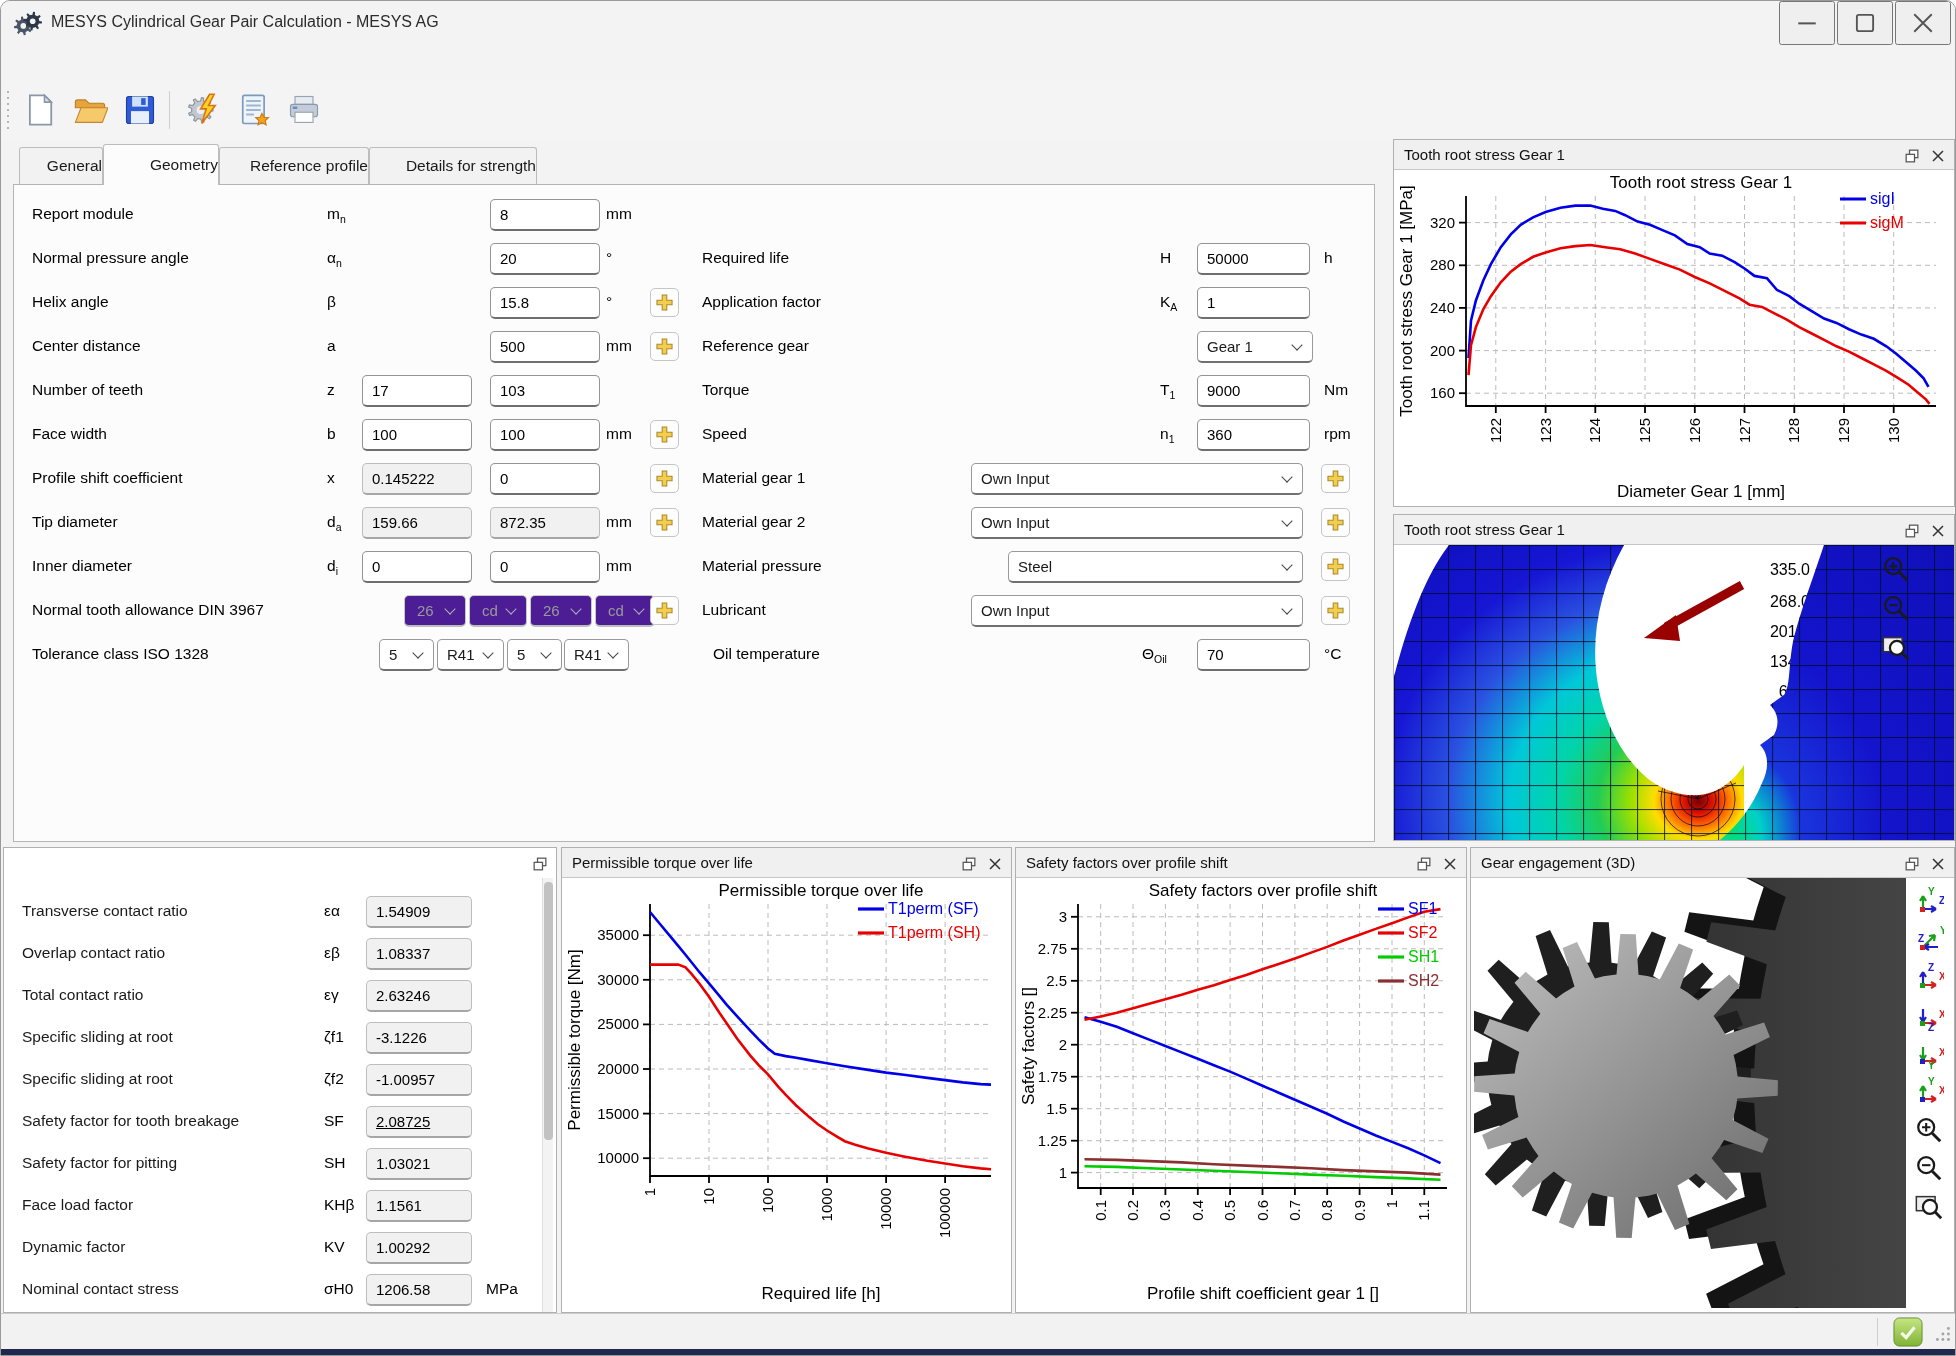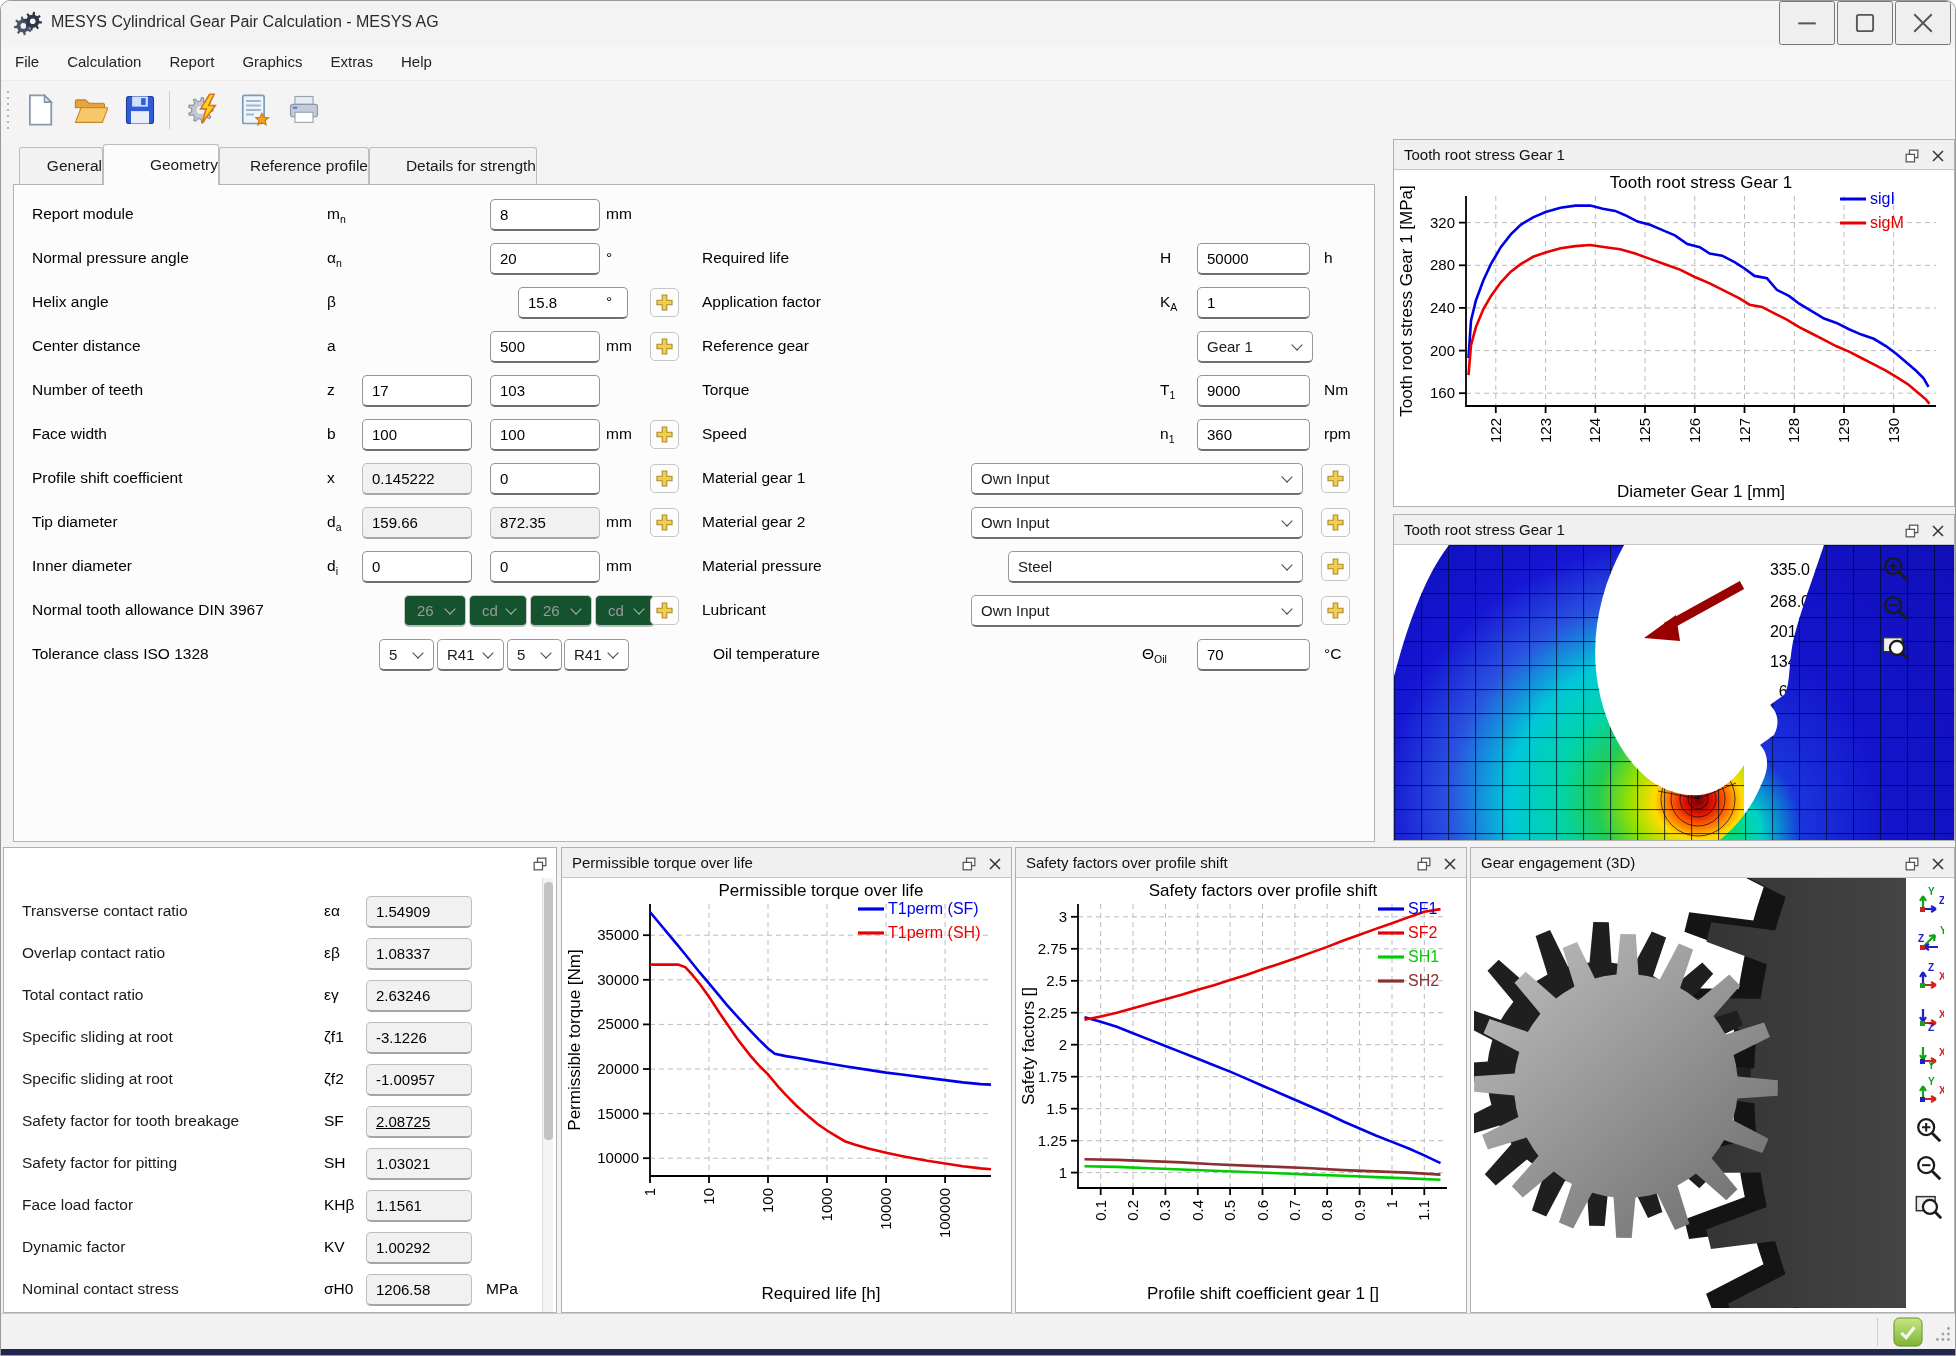--- a/index.html
+++ b/index.html
@@ -32,21 +32,21 @@
   .sym sub{font-size:10.5px;}
   .unit{position:absolute;font-size:15.5px;color:#000;}
   .field{position:absolute;height:32px;border:1px solid #949494;border-bottom:2px solid #6f6f6f;border-radius:5px;
     background:#fff;padding:0 9px;font-family:"Liberation Sans",sans-serif;font-size:15px;color:#000;outline:none;}
   .field.ro{background:#f1f1f1;border-color:#bdbdbd;border-bottom-color:#a6a6a6;}
   .sel{position:absolute;height:32px;border:1px solid #999;border-bottom:2px solid #707070;border-radius:5px;background:#fff;
     display:flex;align-items:center;padding:0 9px;font-size:15px;}
   .sel .txt{flex:1;overflow:hidden;white-space:nowrap;}
   .chev{width:8px;height:8px;border-right:1.7px solid #444;border-bottom:1.7px solid #444;
     transform:rotate(45deg);margin:-4px 2px 0 6px;flex:none;}
-  .sel.dis{color:#9a9a9a;border-color:#c9c9c9;border-bottom-color:#bdbdbd;background:#14532d;padding-left:12px;}
+  .sel.dis{color:#9a9a9a;border-color:#c9c9c9;border-bottom-color:#bdbdbd;background:#4c1d95;padding-left:12px;}
   .sel.dis .chev{border-color:#b0b0b0;}
   .plus-btn{position:absolute;width:29px;height:29px;border:1px solid #c6c6c6;border-radius:5px;background:#fdfdfd;padding:3px;}
   
   .panel{position:absolute;background:#ffffff;border:1px solid #b0b0b0;}
   .ptitle{position:absolute;left:0;top:0;right:0;height:30px;background:#f0f0f0;border-bottom:1px solid #c6c6c6;
     font-size:15px;color:#111;line-height:29px;padding-left:10px;}
   .pbtn{position:absolute;top:4px;width:24px;height:22px;border:0;background:transparent;padding:2px;}
   .pbody{position:absolute;left:0;top:30px;right:0;bottom:0;background:#fff;overflow:hidden;}
   svg{font-family:"Liberation Sans",sans-serif;}
   .grid{stroke:#bbbbbb;stroke-dasharray:5 4;stroke-width:1;}
@@ -85,21 +85,20 @@
         <svg viewBox="0 0 32 32">
           <rect x="9.5" y="9.5" width="13" height="13" rx="1.5" fill="none" stroke="#555" stroke-width="1.5"></rect>
         </svg>
       </button>
       <button class="wctrl" style="right:4px">
         <svg viewBox="0 0 32 32">
           <path d="M9 9l14 14M23 9L9 23" stroke="#555" stroke-width="1.5"></path>
         </svg>
       </button>
     </div>
-    <div class="menubar"><span class="menu-item">File</span><span class="menu-item">Calculation</span><span class="menu-item">Report</span><span class="menu-item">Graphics</span><span class="menu-item">Extras</span><span class="menu-item">Help</span></div>
     <div class="toolbar">
       <span class="tool-handle"></span>
       <button class="tool-btn" style="left:16px"><svg viewBox="0 0 32 32">
           <path d="M7 3h13l6 6v20H7z" fill="#fff" stroke="#8a97a8" stroke-width="1.6"></path>
           <path d="M20 3v6h6z" fill="#dce6f2" stroke="#8a97a8" stroke-width="1.4"></path>
         </svg></button>
       <button class="tool-btn" style="left:66px"><svg viewBox="0 0 32 32">
           <path d="M3 9c0-1.2.8-2 2-2h7l3 3h12c1.2 0 2 .8 2 2v2H3z" fill="#e8a33d" stroke="#b8812a"></path>
           <path d="M3 27l5-13h24l-5 13z" fill="#f6c96b" stroke="#c8862e"></path>
         </svg></button>
@@ -135,21 +134,21 @@
       <div class="frow-label" style="top:20px">Report module</div>
       <div class="sym" style="left:313px;top:20px">m<sub>n</sub></div>
       <input class="field" style="left: 476px; top: 14px; width: 110px;" value="8">
       <div class="unit" style="left:592px;top:20px">mm</div>
       <div class="frow-label" style="top:64px">Normal pressure angle</div>
       <div class="sym" style="left:313px;top:64px">α<sub>n</sub></div>
       <input class="field" style="left: 476px; top: 58px; width: 110px;" value="20">
       <div class="unit" style="left:592px;top:64px">°</div>
       <div class="frow-label" style="top:108px">Helix angle</div>
       <div class="sym" style="left:313px;top:108px">β</div>
-      <input class="field" style="left: 476px; top: 102px; width: 110px; margin-left: 28px;" value="15.8">
+      <input class="field" style="left: 476px; top: 102px; width: 110px;" value="15.8">
       <div class="unit" style="left:592px;top:108px">°</div>
       <div class="frow-label" style="top:152px">Center distance</div>
       <div class="sym" style="left:313px;top:152px">a</div>
       <input class="field" style="left: 476px; top: 146px; width: 110px;" value="500">
       <div class="unit" style="left:592px;top:152px">mm</div>
       <div class="frow-label" style="top:196px">Number of teeth</div>
       <div class="sym" style="left:313px;top:196px">z</div>
       <input class="field" style="left: 348px; top: 190px; width: 110px;" value="17">
       <input class="field" style="left: 476px; top: 190px; width: 110px;" value="103">
       <div class="frow-label" style="top:240px">Face width</div>

